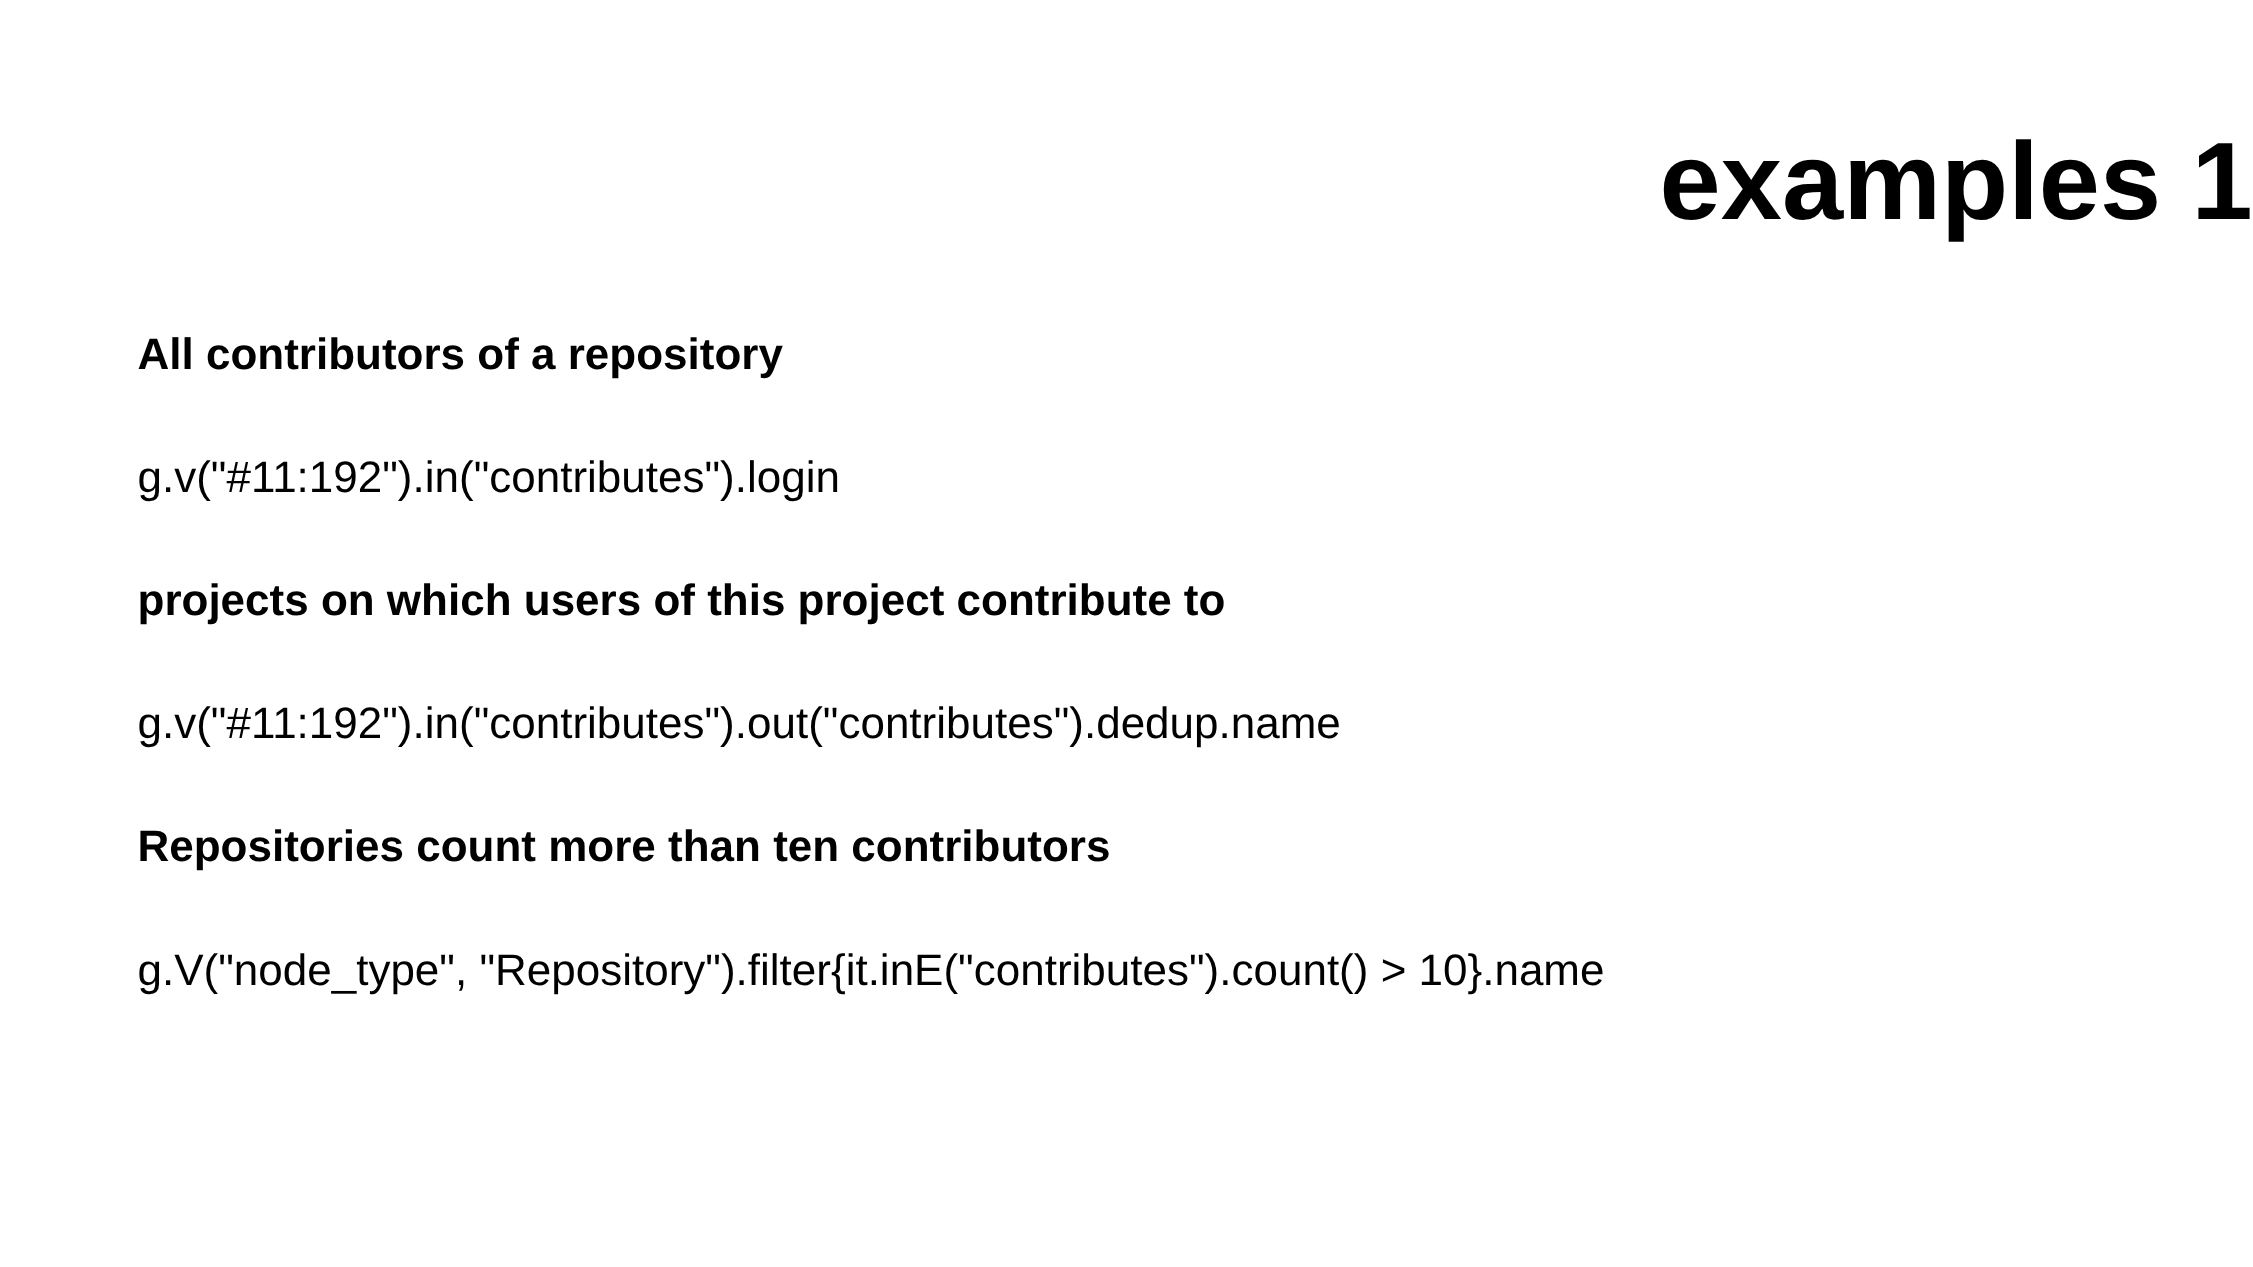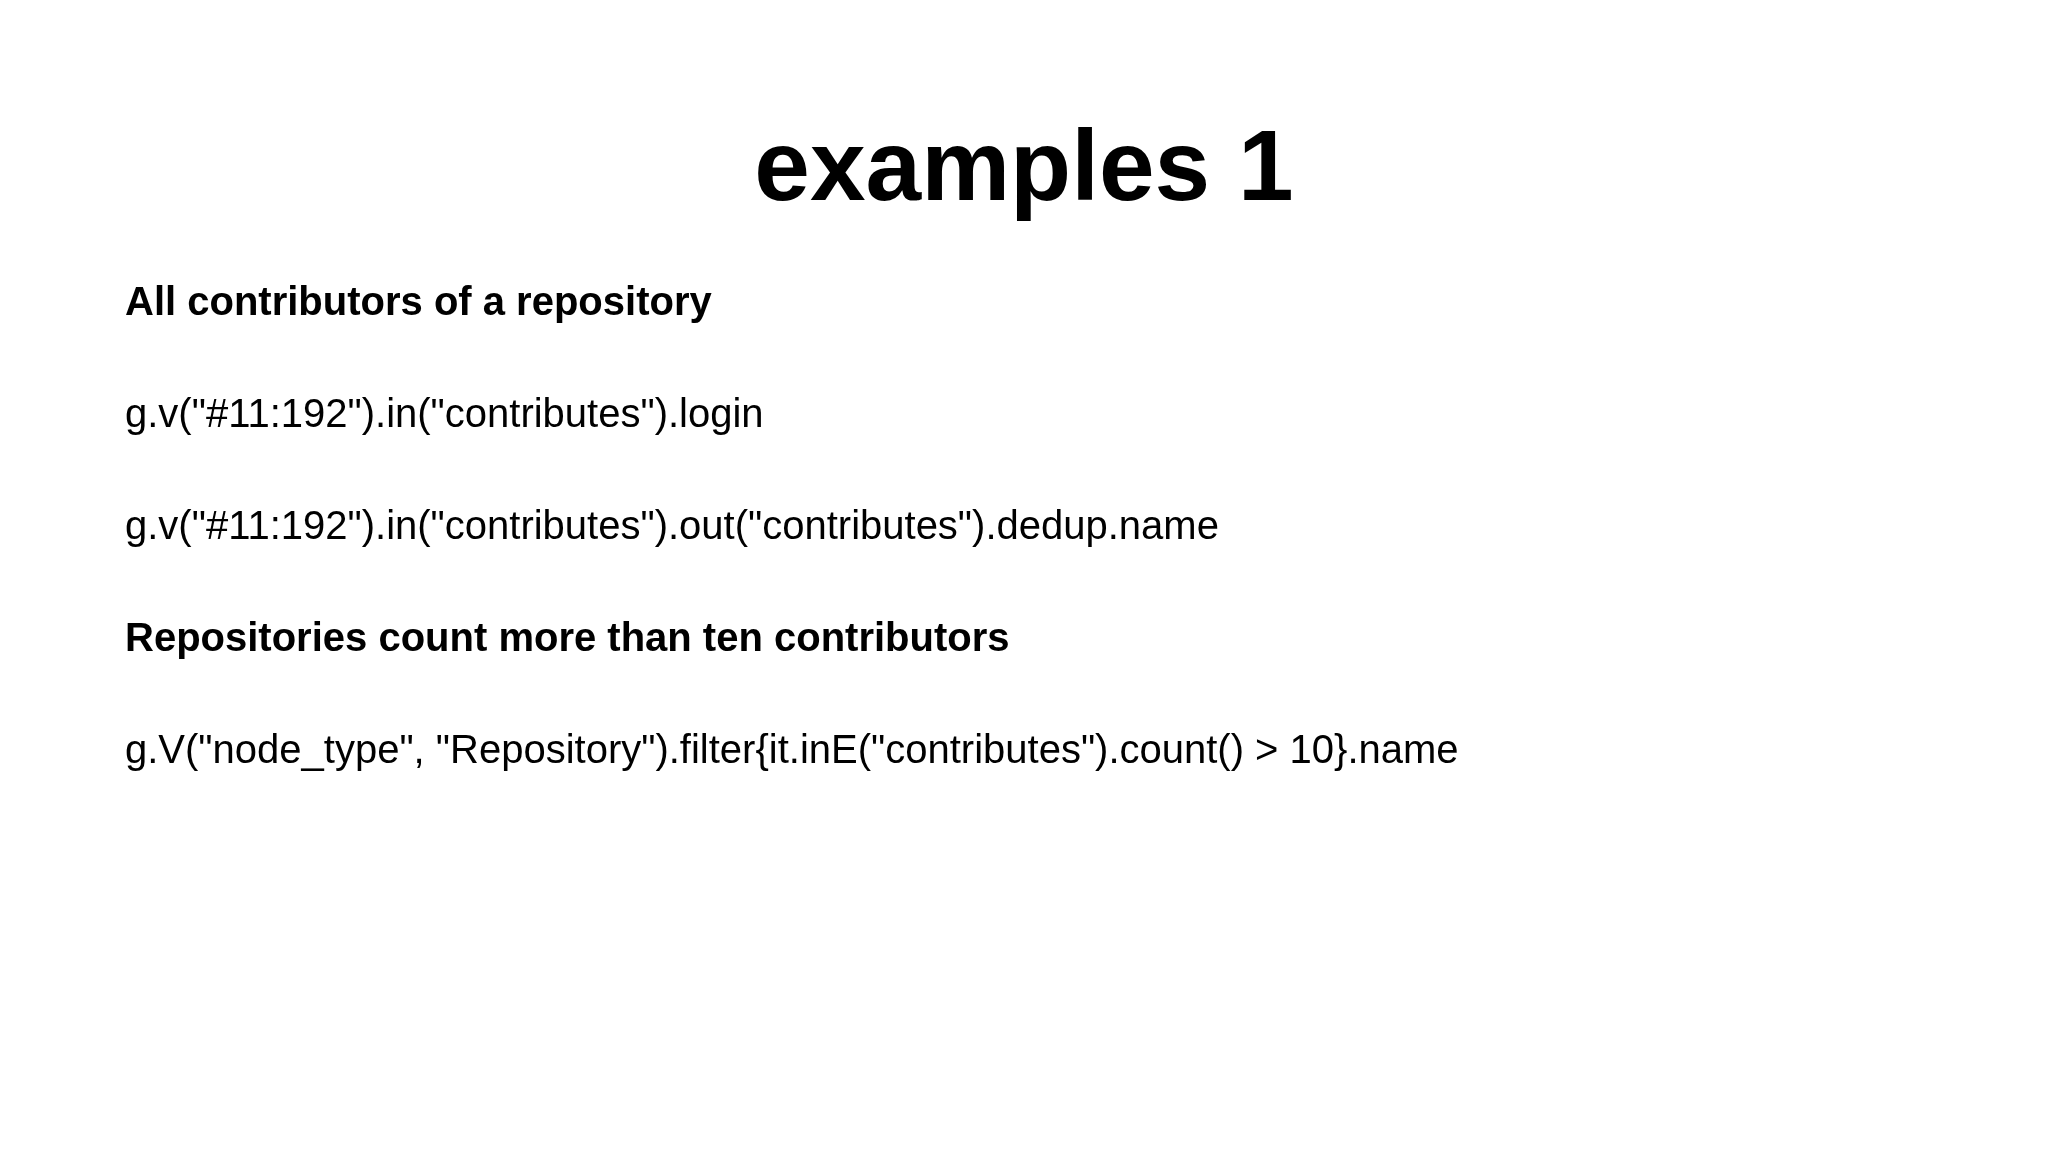--- a/index.html
+++ b/index.html
@@ -16,25 +16,25 @@
     font-family: "Liberation Sans", sans-serif;
     box-sizing: border-box;
     padding-top: 108px;
     overflow: hidden;
   }
   .slide-title {
     margin: 0;
     font-size: 100px;
     font-weight: 700;
     line-height: 1.15;
-    text-align: center;
+    text-align: right;
     letter-spacing: 0;
   }
   .content {
-    margin-top: 55px;
+    margin-top: 76px;
     padding-left: 125px;
     padding-right: 40px;
   }
   .content p {
     margin: 0 0 66px 0;
     font-size: 40px;
     line-height: 1.15;
     white-space: nowrap;
   }
   .example-heading {
@@ -47,18 +47,19 @@
 </head>
 <body>
 
 <div class="slide">
   <h1 class="slide-title">examples 1</h1>
 
   <div class="content">
     <p class="example-heading">All contributors of a repository</p>
     <p class="example-query">g.v("#11:192").in("contributes").login</p>
 
+    <p class="example-heading">projects on which users of this project contribute to</p>
     <p class="example-query">g.v("#11:192").in("contributes").out("contributes").dedup.name</p>
 
     <p class="example-heading">Repositories count more than ten contributors</p>
     <p class="example-query">g.V("node_type", "Repository").filter{it.inE("contributes").count() &gt; 10}.name</p>
   </div>
 </div>
 
 </body></html>

